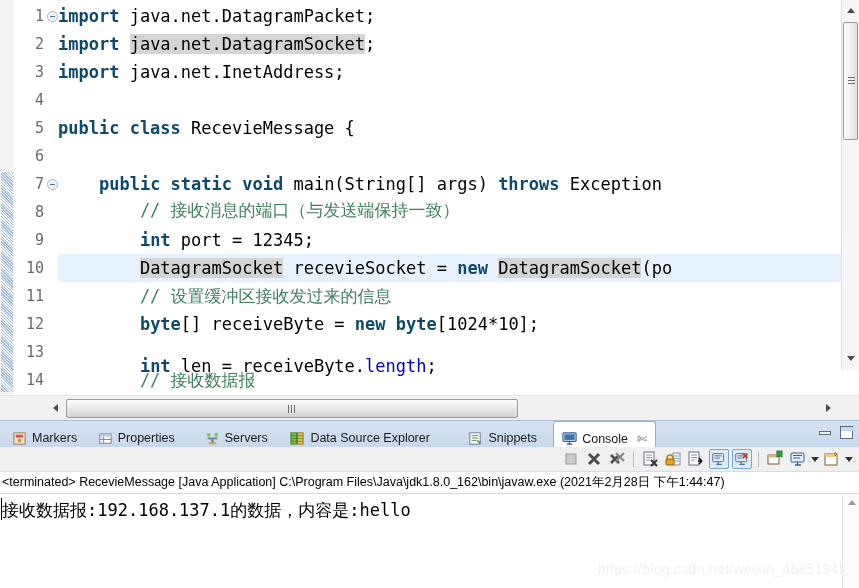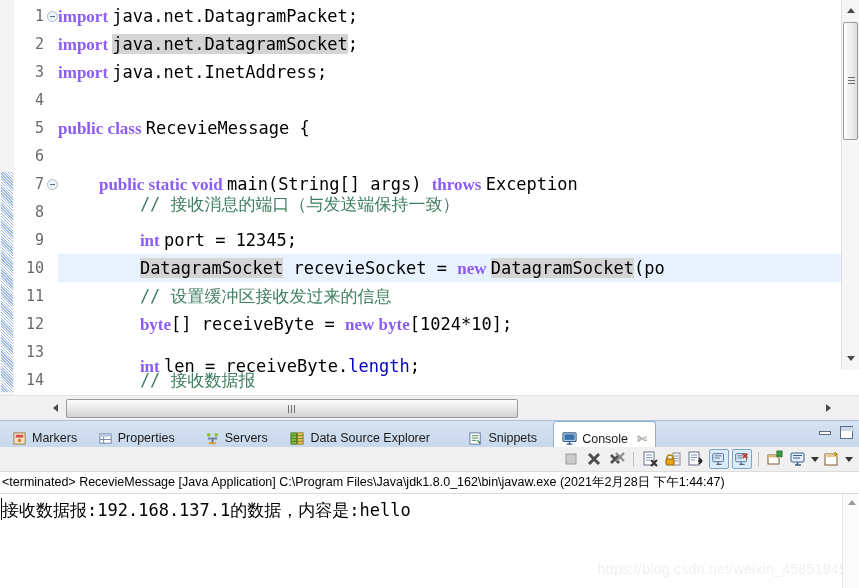--- a/index.html
+++ b/index.html
@@ -35,21 +35,21 @@
     position:absolute;left:33px;top:9px;width:11px;height:11px;border-radius:50%;
     border:1px solid #a8bcc9;background:#eef3f7;box-sizing:border-box;
   }
   .fold:after{content:"";position:absolute;left:2px;top:4px;width:5px;height:1px;background:#5a7487;}
 
   .code{
     position:absolute;left:0;top:0;height:28px;line-height:28px;white-space:pre;
     font-family:"DejaVu Sans Mono","Liberation Mono",monospace;font-size:17px;
     color:#000;
   }
-  .kw{color:#8b5cf6;font-weight:bold;font-family:Liberation Serif, serif;}
+  .kw{color:#0c4a6e;font-weight:bold;}
   .cmt{color:#3f7f5f;}
   .fld{color:#0000c0;}
   .occ{background:#d4d4d4;}
   .curline{position:absolute;left:0;right:0;height:28px;background:#e8f2fe;}
 
   
   .v-scroll{position:absolute;right:0;top:0;width:18px;bottom:25px;background:#f6f6f6;border-left:1px solid #e0e0e0;box-sizing:border-box;}
   .v-arrow{position:absolute;left:0;width:18px;height:18px;background:#f6f6f6;}
   .v-arrow.up{top:2px;}
   .v-arrow.down{bottom:2px;}
@@ -189,21 +189,21 @@
           </div>
           <div class="row" style="top: 114px;">
             <div class="code"><span class="kw">public class </span><span>RecevieMessage {</span></div>
           </div>
           <div class="row" style="top: 142px;">
             <div class="code"></div>
           </div>
           <div class="row" style="top: 170px;">
             <div class="code"><span>    </span><span class="kw">public static void </span><span>main(String[] args) </span><span class="kw">throws </span><span>Exception</span></div>
           </div>
-          <div class="row" style="top: 190px;">
+          <div class="row" style="top: 196px;">
             <div class="code"><span class="cmt">        // 接收消息的端口（与发送端保持一致）</span></div>
           </div>
           <div class="row" style="top: 226px;">
             <div class="code"><span>        </span><span class="kw">int </span><span>port = 12345;</span></div>
           </div>
           <div class="row" style="top: 254px;">
             <div class="curline"></div>
             <div class="code"><span>        </span><span class="occ">DatagramSocket</span><span> recevieSocket = </span><span class="kw">new </span><span class="occ">DatagramSocket</span><span>(po</span></div>
           </div>
           <div class="row" style="top: 282px;">

